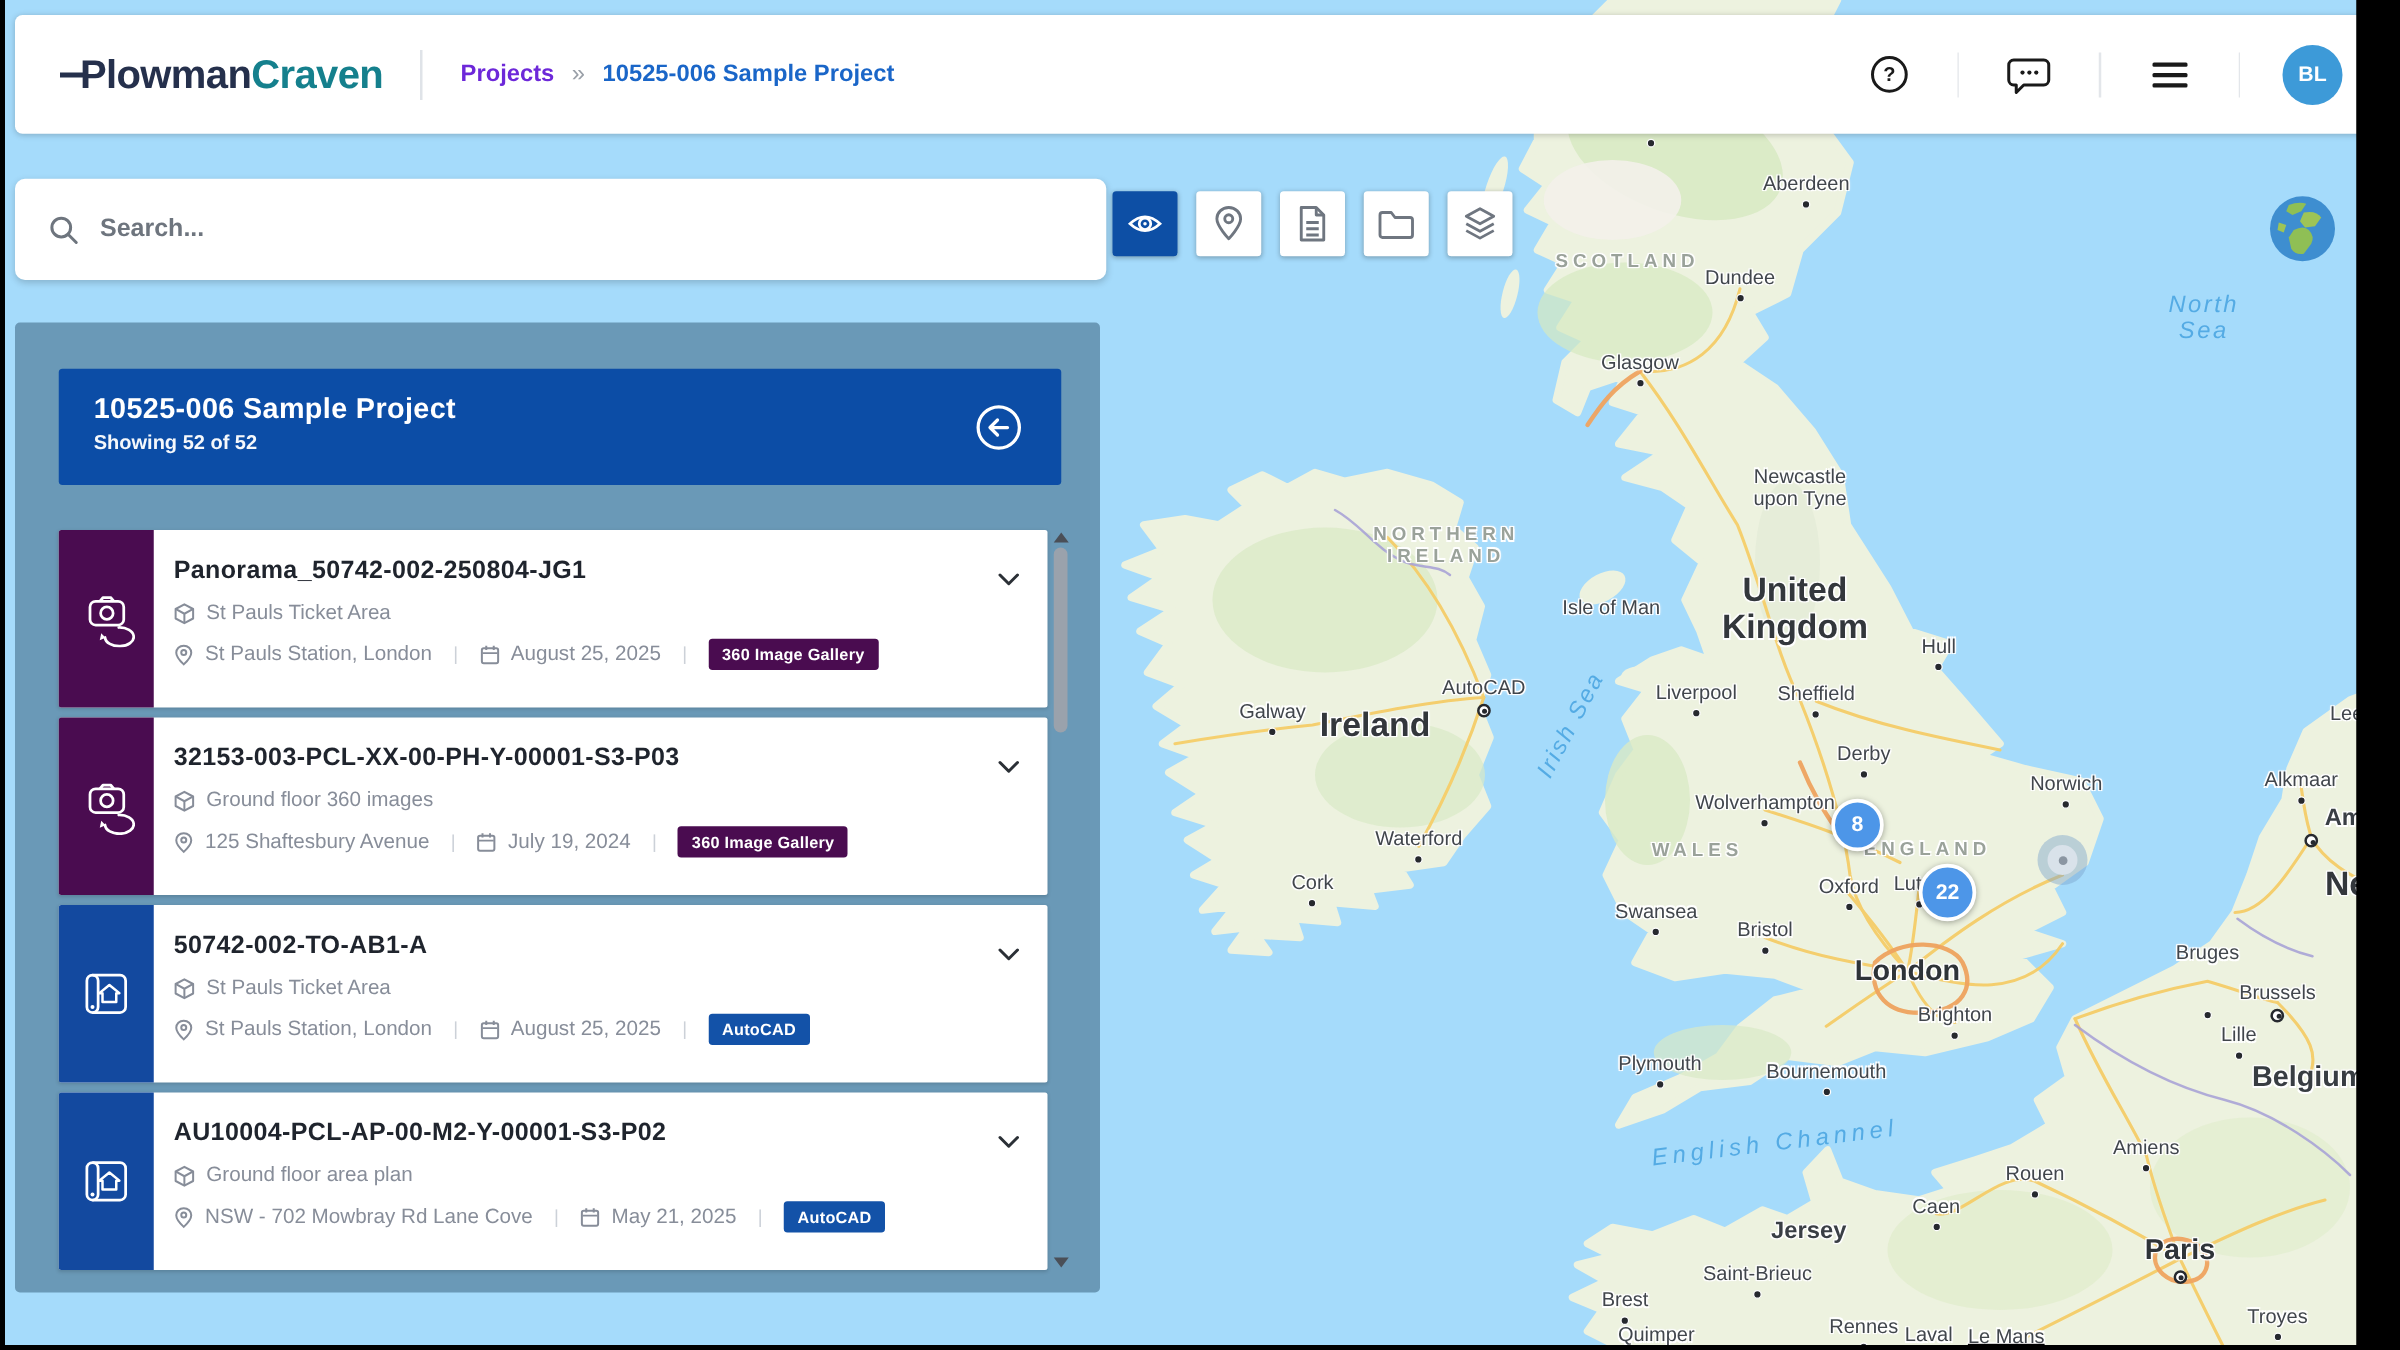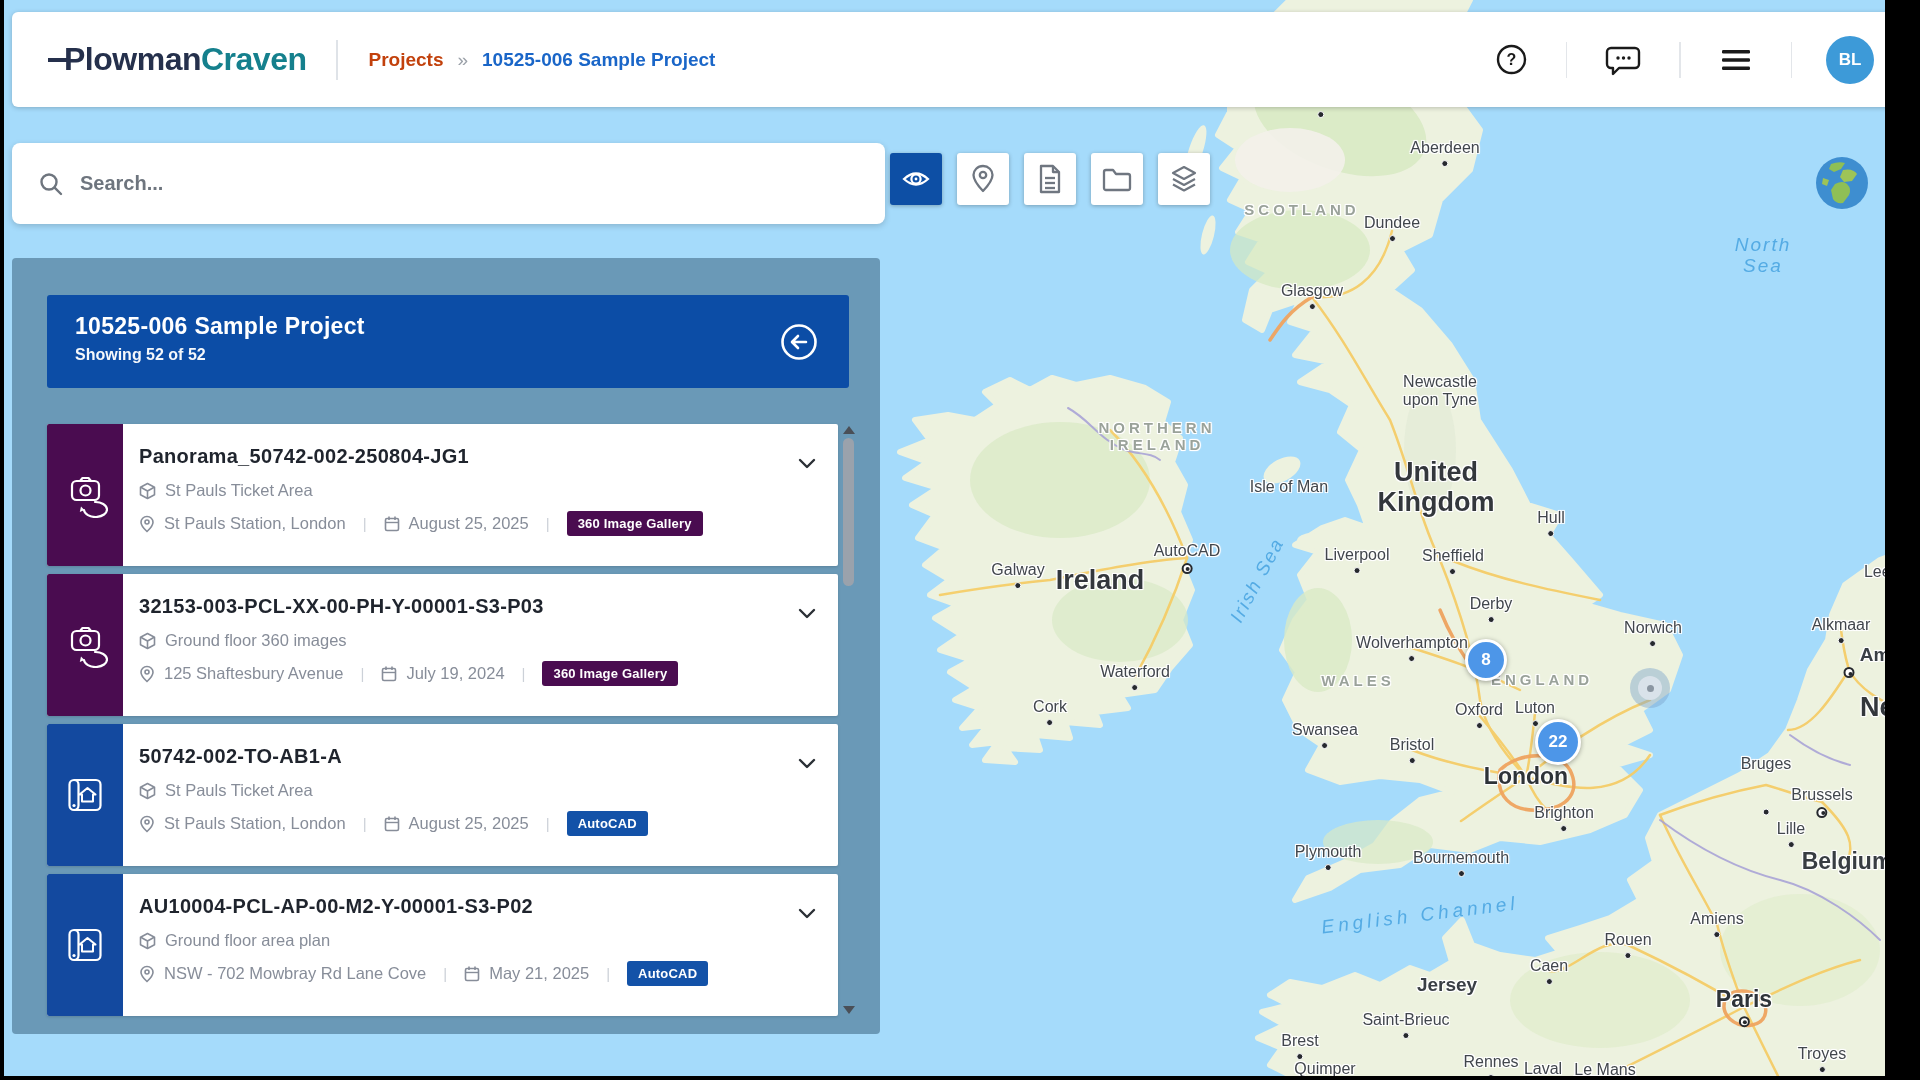--- a/index.html
+++ b/index.html
@@ -31,21 +31,21 @@
 
   
   .topbar { position:absolute; left:12px; right:0; top:12px; height:95px; background:#fff; border-radius:6px 0 0 6px; box-shadow:0 1px 5px rgba(0,0,0,.22); display:flex; align-items:center; padding:0 46px 0 36px; }
   .logo { display:flex; align-items:center; font-size:32px; font-weight:700; letter-spacing:-0.5px; }
   .logo .dash { display:inline-block; width:20px; height:4px; background:#25304c; margin-right:-4px; }
   .logo .p1 { color:#25304c; }
   .logo .p2 { color:#15808d; }
   .tb-div { width:2px; height:40px; background:#dfe3e8; margin:0 30px; }
   .crumb { display:flex; align-items:center; gap:14px; font-size:19px; font-weight:700; color:#1a66c8; }
   .crumb .sep { color:#9aa0a8; font-size:19px; font-weight:400; }
-  .crumb a { color:#c2410c; text-decoration:none; cursor:pointer; }
+  .crumb a { color:#6d28d9; text-decoration:none; cursor:pointer; }
   .tb-right { margin-left:auto; display:flex; align-items:center; }
   .tb-icon { background:none; border:none; cursor:pointer; padding:4px; display:flex; }
   .tb-sep { width:1.5px; height:36px; background:#e3e6ea; margin:0 34px; }
   .avatar { width:48px; height:48px; border-radius:50%; background:#3d9ad8; color:#fff; font-size:17px; font-weight:700; display:flex; align-items:center; justify-content:center; border:none; cursor:pointer; }
 
   
   .search-card { position:absolute; left:12px; top:143px; width:873px; height:81px; background:#fff; border-radius:8px; box-shadow:0 2px 6px rgba(0,0,0,.18); display:flex; align-items:center; padding:1px 26px; gap:16px; }
   .search-card input { border:none; outline:none; flex:1; font-size:20px; font-weight:600; color:#4a505a; font-family:"Liberation Sans",sans-serif; background:transparent; }
   .search-card input::placeholder { color:#6e757e; opacity:1; }
 
@@ -500,21 +500,21 @@
           
         </div>
       </div>
 
     <div>
 
         <div class="cluster" style="left: 1486px; top: 660px; width: 42px; height: 42px;">
           <span>8</span>
         </div>
 
-        <div class="cluster" style="left: 1558px; top: 742px; width: 46px; height: 46px; justify-content: center;">
+        <div class="cluster" style="left: 1558px; top: 714px; width: 46px; height: 46px; justify-content: center;">
           <span>22</span>
         </div>
       </div>
 
     <div class="sel-marker" id="sel-marker" style="left: 1650px; top: 688px;">
       <div class="mid">
           <div class="core"></div>
         </div>
     </div>
 

